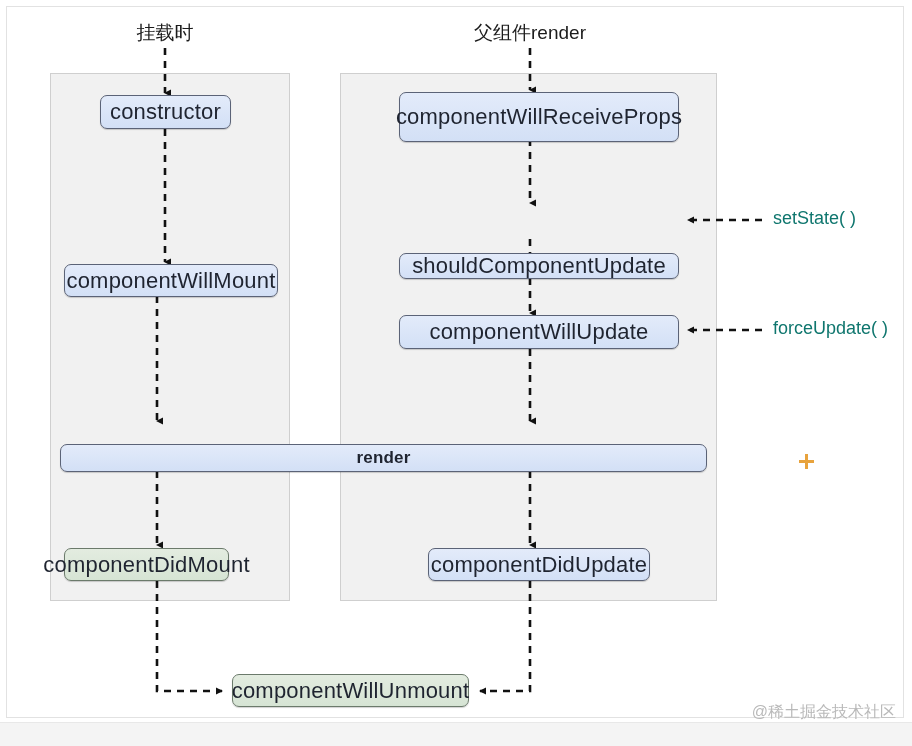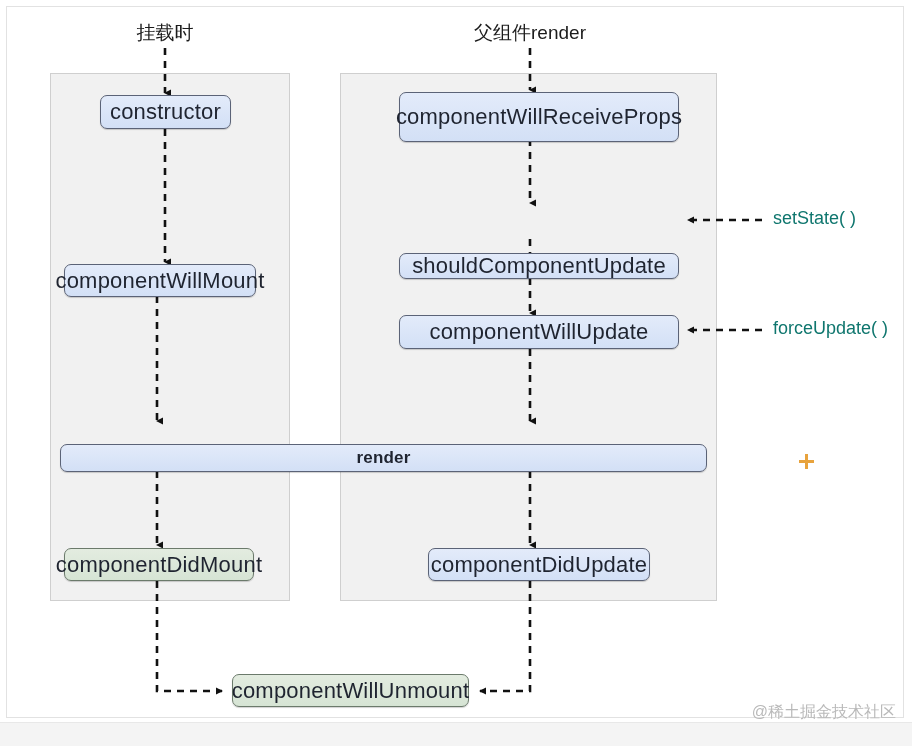--- a/index.html
+++ b/index.html
@@ -189,23 +189,23 @@
       <path d="M530,581 L530,691 L480,691" marker-end="url(#arrow-left)"></path>
     </g>
   </svg>
 
   <div class="flow-title" style="left:165px; top:20px;">挂载时</div>
 
   <div class="flow-title" style="left:530px; top:20px;">父组件render</div>
 
   <div class="node blue" style="left:100px; top:95px; width:131px; height:34px;">constructor</div>
 
-  <div class="node blue" style="left:64px; top:264px; width:192px; height:33px;">componentWillMount</div>
-
-  <div class="node green" style="left:64px; top:548px; width:190px; height:33px;">componentDidMount</div>
+  <div class="node blue" style="left:64px; top:264px; width:214px; height:33px;">componentWillMount</div>
+
+  <div class="node green" style="left:64px; top:548px; width:165px; height:33px;">componentDidMount</div>
 
   <div class="node blue" style="left:399px; top:92px; width:280px; height:50px;">componentWillReceiveProps</div>
 
   <div class="node blue" style="left:399px; top:205px; width:280px; height:26px;margin-top:48px;">shouldComponentUpdate</div>
 
   <div class="node blue" style="left:399px; top:315px; width:280px; height:34px;">componentWillUpdate</div>
 
   <div class="node blue" style="left:428px; top:548px; width:222px; height:33px;">componentDidUpdate</div>
 
   <div class="node blue wide-render" style="left:60px; top:444px; width:647px; height:28px;">render</div>

